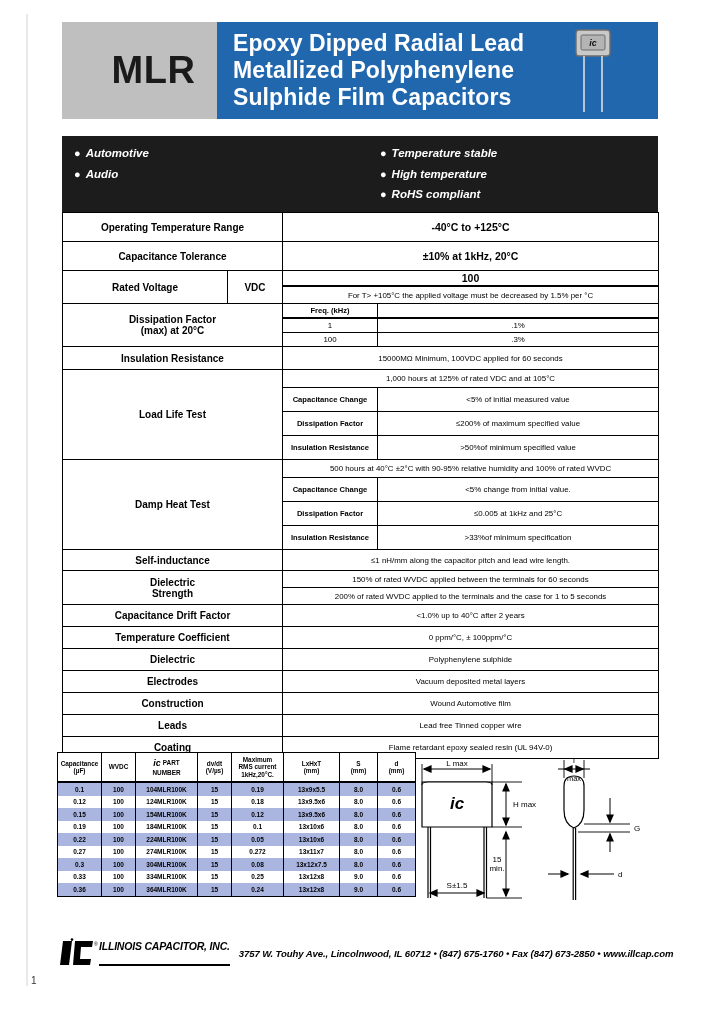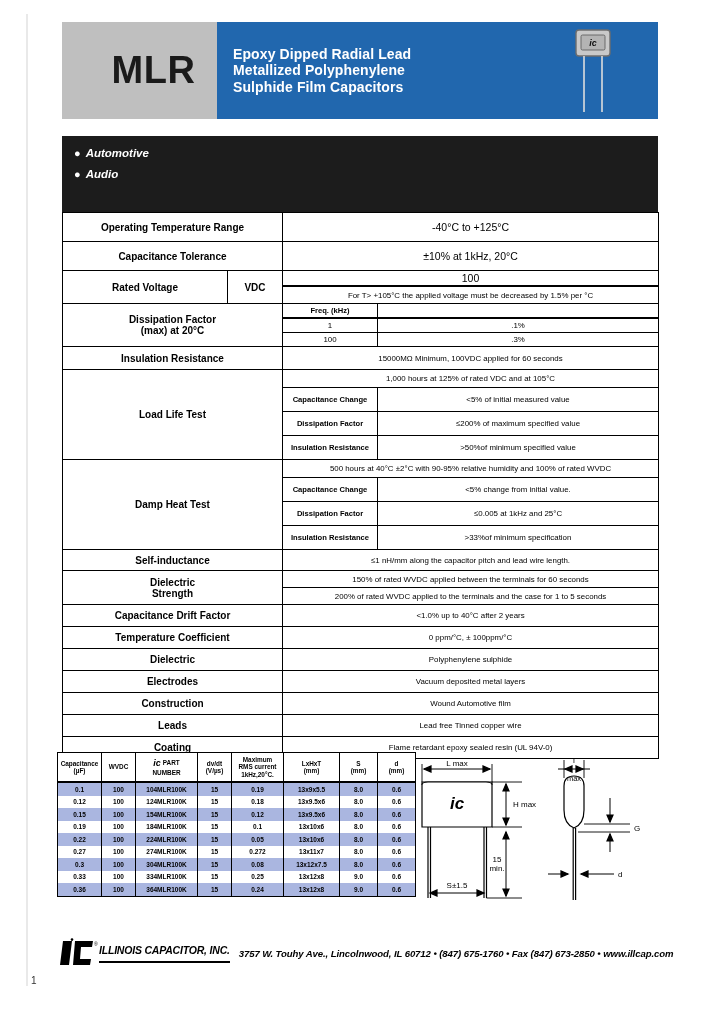--- a/index.html
+++ b/index.html
@@ -28,21 +28,21 @@
   .series-name {
     font-size: 38px; font-weight: bold; color: #1a1a1a;
     letter-spacing: 0.5px;
     margin-left: 28px;
   }
   .header-right {
     flex: 1; background: #2167ae; position: relative;
     display: flex; align-items: center;
   }
   .header-title {
-    color: #fff; font-size: 14px; font-weight: bold;
+    color: #fff; font-size: 23px; font-weight: bold;
     line-height: 1.18; margin-left: 16px; letter-spacing: 0.1px;
   }
   .cap-photo {
     position: absolute; right: 42px; top: 6px;
     width: 46px; height: 86px;
   }
 
   
   .bullets {
     position: absolute; left: 62px; top: 136px;
@@ -73,21 +73,21 @@
     text-align: center;
     vertical-align: middle;
     padding: 1px 3px;
   }
   .spec-table td.lbl {
     font-weight: bold; font-size: 10px;
   }
   .spec-table td.sublbl {
     font-weight: bold; font-size: 7.6px;
   }
-  .spec-table td.big { font-size: 10.5px; font-weight: normal; }
+  .spec-table td.big { font-size: 10.5px; font-weight: bold; }
   .spec-table td.val { font-size: 7.9px; }
 
   
   .pn-wrap {
     position: absolute; left: 57px; top: 752px;
     width: 358px;
   }
   .pn-table {
     border-collapse: collapse; table-layout: fixed;
     width: 358px;
@@ -120,21 +120,21 @@
   .footer {
     position: absolute; left: 60px; top: 936px;
     width: 600px; height: 34px;
     display: flex; align-items: center;
   }
   .footer-logo { width: 38px; height: 30px; flex: none; }
   .footer-company {
     font-size: 10.5px; font-weight: bold; font-style: italic;
     letter-spacing: -0.2px;
     border-bottom: 2px solid #000;
-    padding-bottom: 5px; margin-left: 1px;
+    padding-bottom: 12px; margin-left: 1px;
     white-space: nowrap;
   }
   .footer-address {
     font-size: 9.6px; font-style: italic; font-weight: bold;
     margin-left: 9px; white-space: nowrap; letter-spacing: -0.1px;
   }
   .page-num {
     position: absolute; left: 31px; top: 975px;
     font-size: 10px; color: #333;
   }
@@ -167,20 +167,25 @@
         <line x1="14" y1="28" x2="14" y2="84" stroke="#dddddd" stroke-width="1.6"></line>
         <line x1="32" y1="28" x2="32" y2="84" stroke="#dddddd" stroke-width="1.6"></line>
       </svg>
     </div>
   </div>
 
   <div class="bullets">
     <div class="bullet-col c1">
       <div class="bullet-item"><span class="dot">●</span><span>Automotive</span></div>
       <div class="bullet-item"><span class="dot">●</span><span>Audio</span></div>
+    </div>
+    <div class="bullet-col c2">
+      <div class="bullet-item"><span class="dot">●</span><span>Temperature stable</span></div>
+      <div class="bullet-item"><span class="dot">●</span><span>High temperature</span></div>
+      <div class="bullet-item"><span class="dot">●</span><span>RoHS compliant</span></div>
     </div>
   </div>
 
   <table class="spec-table">
     <colgroup>
       <col style="width:165px">
         <col style="width:55px">
         <col style="width:95px">
         <col style="width:281px">
     </colgroup>

